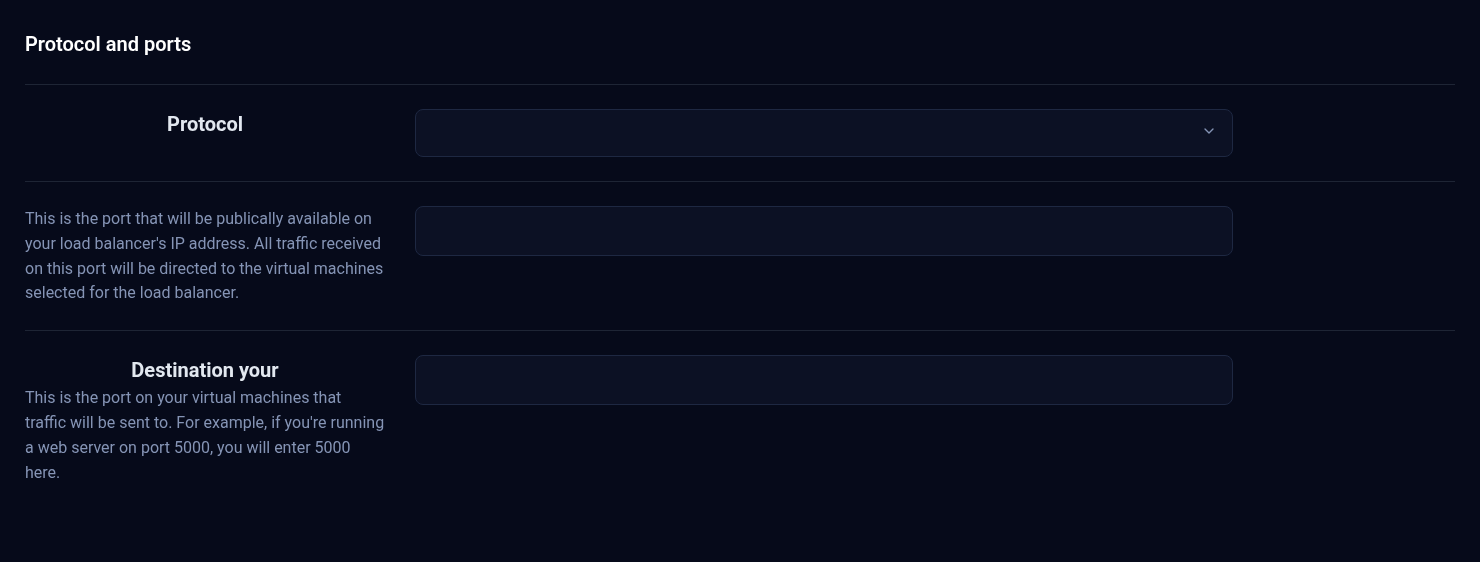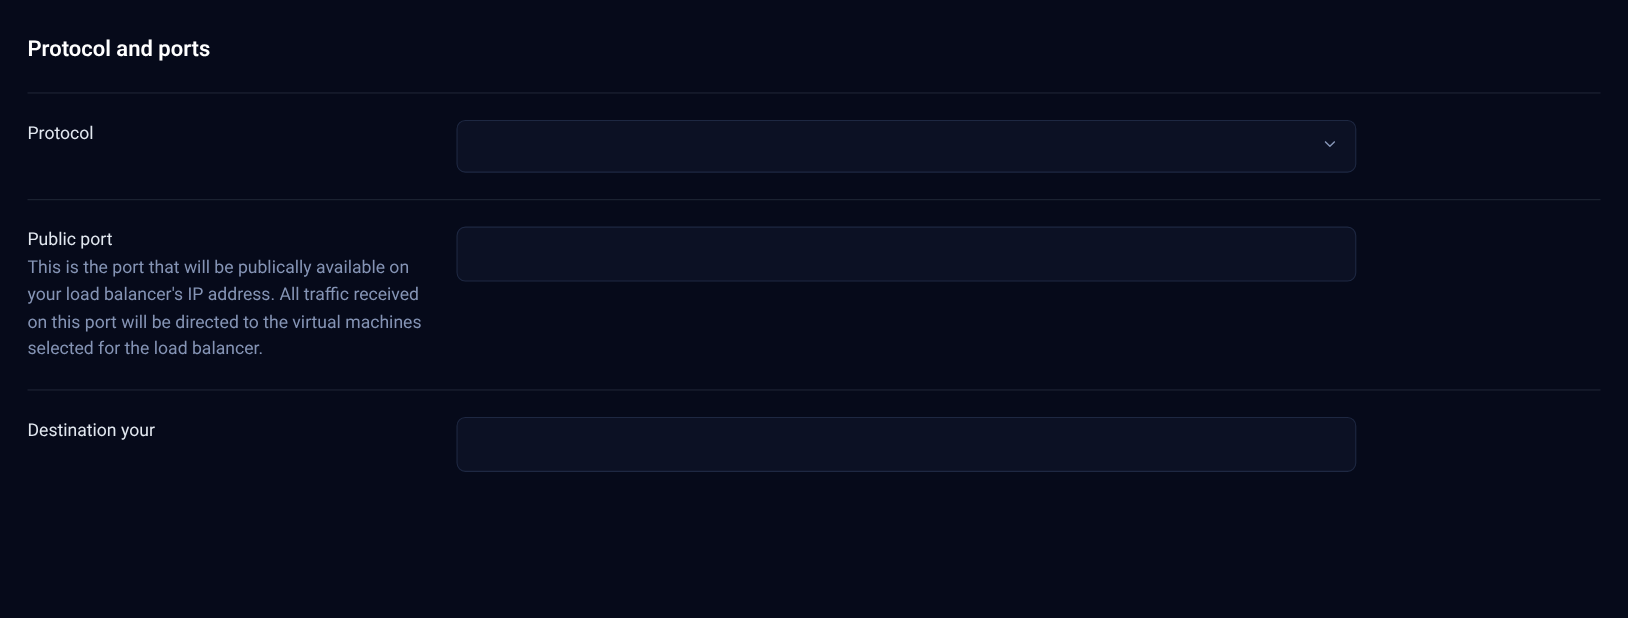--- a/index.html
+++ b/index.html
@@ -29,24 +29,25 @@
     .form-row {
       display: flex;
       padding: 24px 0;
       align-items: flex-start;
     }
     .label-col {
       width: 390px;
       padding-right: 30px;
     }
     .field-label {
-      font-size: 16px;
-      font-weight: 400;
+      font-size: 20px;
+      font-weight: 700;
       color: #e2e8f0;
       line-height: 1.5;
+      text-align: center;
     }
     .field-description {
       font-size: 16px;
       color: #8594b5;
       line-height: 1.55;
       margin-top: 1px;
     }
     .input-col {
       flex: 0 0 auto;
     }
@@ -107,30 +108,30 @@
         </svg>
       </span>
     </div>
   </div>
 </div>
 
 <hr class="divider">
 
 <div class="form-row">
   <div class="label-col">
-    <div class="field-label">Public port</div>
     <div class="field-description">This is the port that will be publically available on your load balancer's IP address. All traffic received on this port will be directed to the virtual machines selected for the load balancer.</div>
   </div>
   <div class="input-col">
     <input type="text" class="text-input" value="" style="">
   </div>
 </div>
 
 <hr class="divider">
 
 <div class="form-row">
   <div class="label-col">
     <div class="field-label">Destination your</div>
+    <div class="field-description">This is the port on your virtual machines that traffic will be sent to. For example, if you're running a web server on port 5000, you will enter 5000 here.</div>
   </div>
   <div class="input-col">
     <input type="text" class="text-input" value="" style="">
   </div>
 </div>
 
 </body></html>

